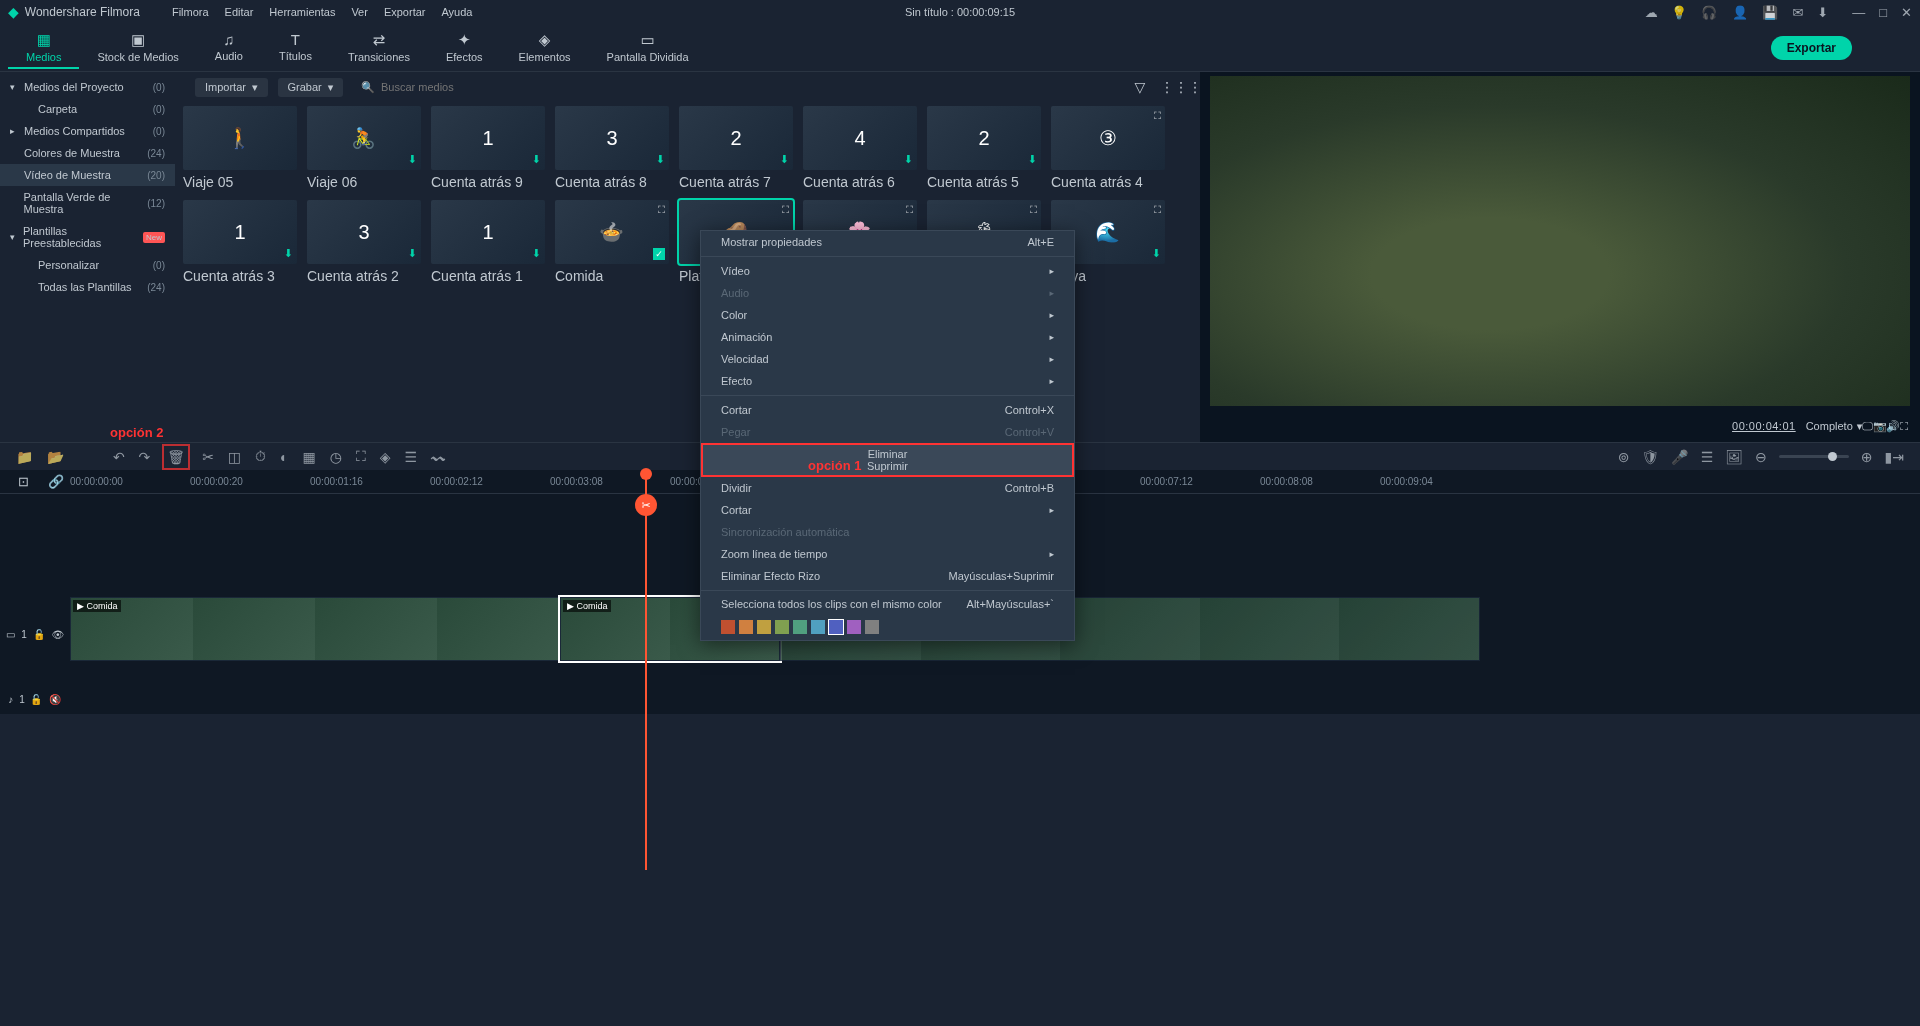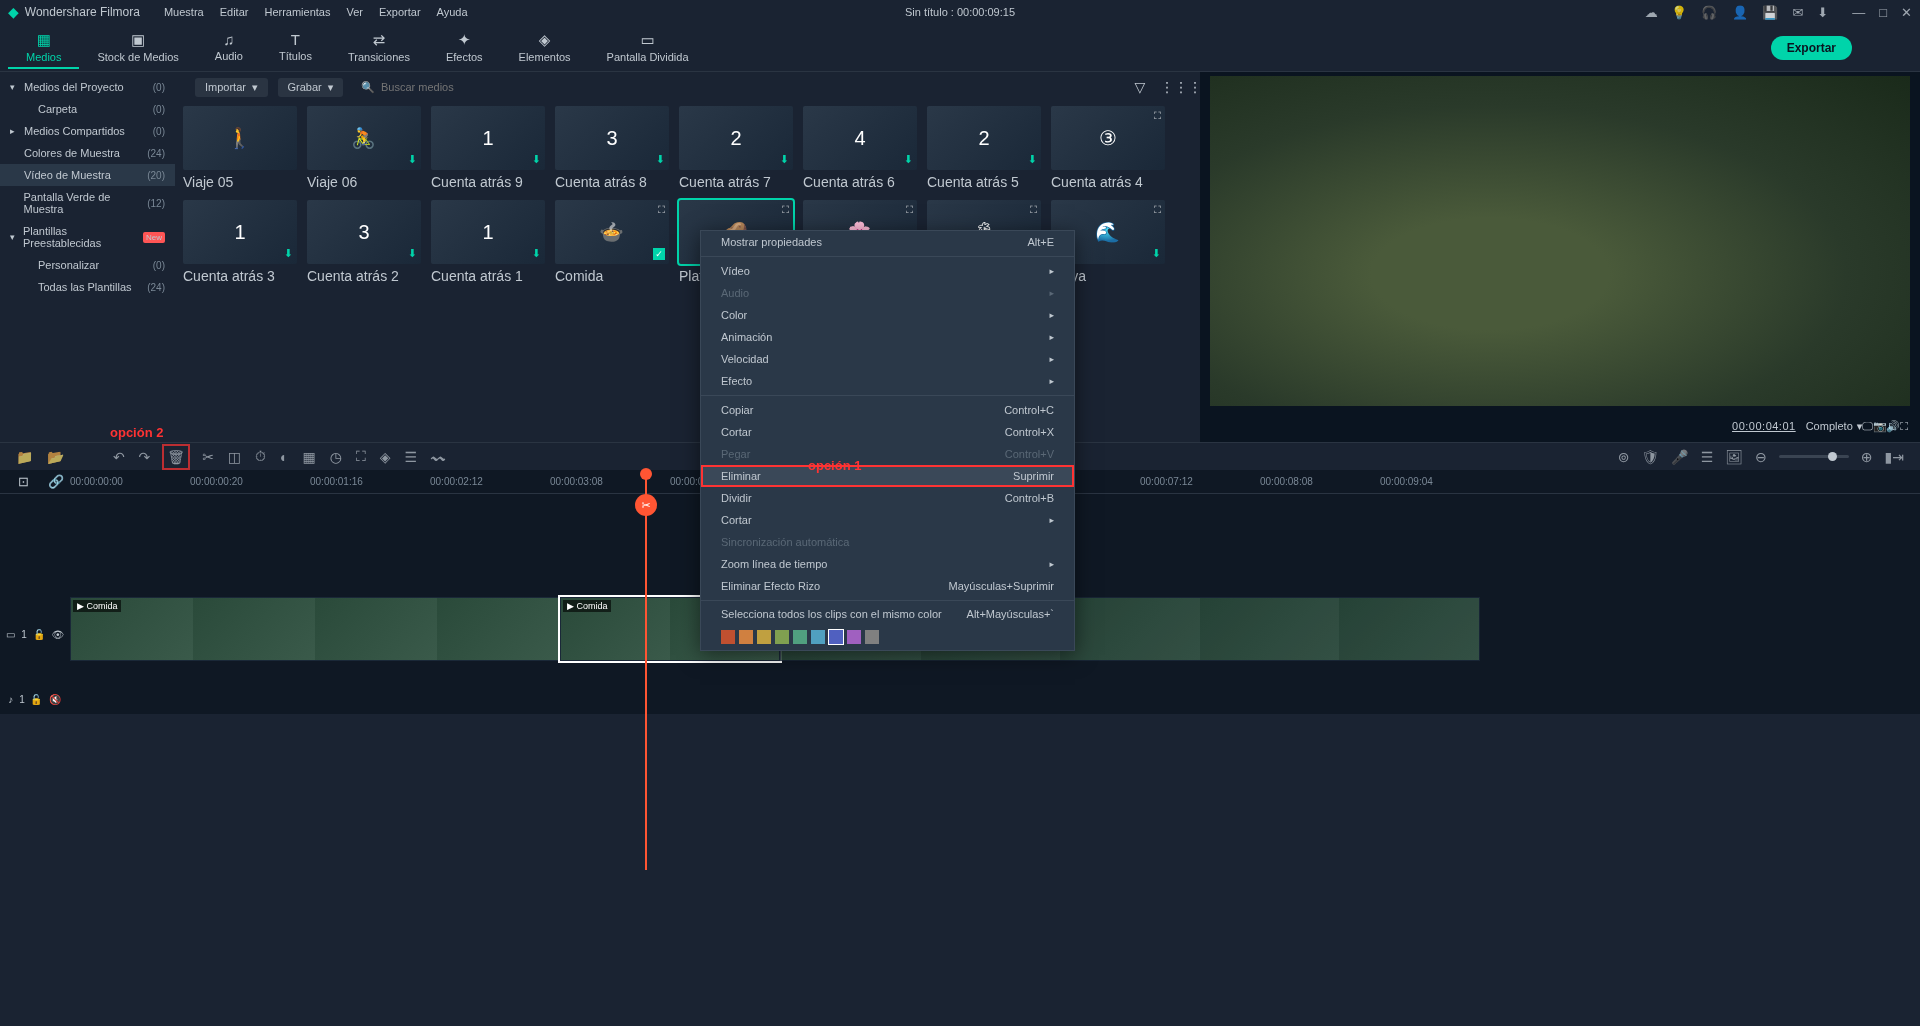--- a/index.html
+++ b/index.html
@@ -1,19 +1,19 @@
 <!DOCTYPE html>
 <html><head>
 <meta charset="utf-8">
 <style>
 * { margin: 0; padding: 0; box-sizing: border-box; }
 body { font-family: 'Segoe UI', Arial, sans-serif; background: #1a2332; color: #c0c8d0; font-size: 11px; overflow: hidden; width: 1920px; height: 1026px; position: relative; }
 .titlebar { height: 24px; background: #1a2332; display: flex; align-items: center; padding: 0 8px; }
 .titlebar .logo { color: #00d4aa; margin-right: 6px; font-size: 14px; }
-.titlebar .app-name { font-size: 12px; margin-right: 24px; }
+.titlebar .app-name { font-size: 12px; margin-right: 32px; }
 .titlebar .menu-items { display: flex; gap: 16px; }
 .titlebar .menu-items span { cursor: pointer; font-size: 11px; }
 .titlebar .title-center { position: absolute; left: 50%; transform: translateX(-50%); font-size: 11px; }
 .titlebar .right-icons { margin-left: auto; display: flex; gap: 14px; align-items: center; }
 .titlebar .right-icons span { cursor: pointer; font-size: 13px; opacity: 0.8; }
 .titlebar .win-controls { display: flex; gap: 14px; margin-left: 10px; }
 
 .tabs-row { height: 48px; background: #1a2332; display: flex; align-items: center; padding: 0 8px; border-bottom: 1px solid #2a3442; }
 .tab { display: flex; flex-direction: column; align-items: center; padding: 4px 18px; cursor: pointer; gap: 2px; }
 .tab .tab-icon { font-size: 15px; }
@@ -74,42 +74,42 @@
 .clip { height: 64px; background: linear-gradient(135deg, #3a5a4a 0%, #4a6a5a 100%); border: 1px solid #1a2838; position: relative; display: flex; }
 .clip.selected { outline: 2px solid #fff; }
 .clip .clip-label { position: absolute; top: 2px; left: 2px; background: rgba(0,0,0,0.6); color: #fff; font-size: 9px; padding: 1px 4px; }
 .clip .clip-thumb { flex: 1; background: linear-gradient(135deg, #2a4a3a, #3a5a4a); }
 
 .audio-track { height: 30px; display: flex; align-items: center; margin-top: 10px; }
 
 .context-menu { position: absolute; top: 230px; left: 700px; width: 375px; background: #2a3848; border: 1px solid #3a4858; z-index: 100; box-shadow: 0 4px 20px rgba(0,0,0,0.5); }
 .cm-item { display: flex; justify-content: space-between; padding: 5px 20px; cursor: pointer; font-size: 11px; align-items: center; }
 .cm-item.disabled { color: #5a6876; cursor: default; }
-.cm-item.highlighted { background: #3a4858; outline: 2px solid #ff3333; outline-offset: -2px; }
+.cm-item.highlighted { background: #3a4858; outline: 2px solid #ff3333; outline-offset: -2px; flex-direction: column; }
 .cm-item .cm-arrow { font-size: 9px; }
 .cm-item .cm-check { margin-right: 6px; }
 .cm-sep { height: 1px; background: #3a4858; margin: 3px 0; }
 .cm-colors { display: flex; gap: 4px; padding: 6px 20px; }
 .cm-color { width: 14px; height: 14px; cursor: pointer; }
 .cm-color-label { padding: 4px 20px; font-size: 11px; display: flex; justify-content: space-between; }
 
 .annotation { position: absolute; color: #ff3333; font-weight: bold; font-size: 13px; z-index: 200; }
 .annotation.a1 { top: 458px; left: 808px; }
 .annotation.a2 { top: 425px; left: 110px; }
 
 .preview-plant { position: absolute; width: 100%; height: 100%; background: radial-gradient(ellipse at 40% 60%, #4a5a3a 20%, #2a3a2a 60%, #1a2a1a 100%); }
 </style>
 </head>
 <body>
 
 <div class="titlebar">
   <span class="logo">◆</span>
   <span class="app-name">Wondershare Filmora</span>
   <div class="menu-items">
-    <span>Muestra</span>
+    <span>Filmora</span>
     <span>Editar</span>
     <span>Herramientas</span>
     <span>Ver</span>
     <span>Exportar</span>
     <span>Ayuda</span>
   </div>
   <span class="title-center">Sin título : 00:00:09:15</span>
   <div class="right-icons">
     <span>☁</span>
     <span style="color:#ffc040">💡</span>
@@ -446,24 +446,20 @@
     <div class="cm-item">
       <span>Velocidad</span>
       <span class="cm-arrow">▸</span>
     </div>
     <div class="cm-item">
       <span>Efecto</span>
       <span class="cm-arrow">▸</span>
     </div>
     <div class="cm-sep"></div>
     <div class="cm-item">
-      <span>Copiar</span>
-      <span>Control+C</span>
-    </div>
-    <div class="cm-item">
       <span>Cortar</span>
       <span>Control+X</span>
     </div>
     <div class="cm-item disabled">
       <span>Pegar</span>
       <span>Control+V</span>
     </div>
     <div class="cm-item highlighted">
       <span>Eliminar</span>
       <span>Suprimir</span>

